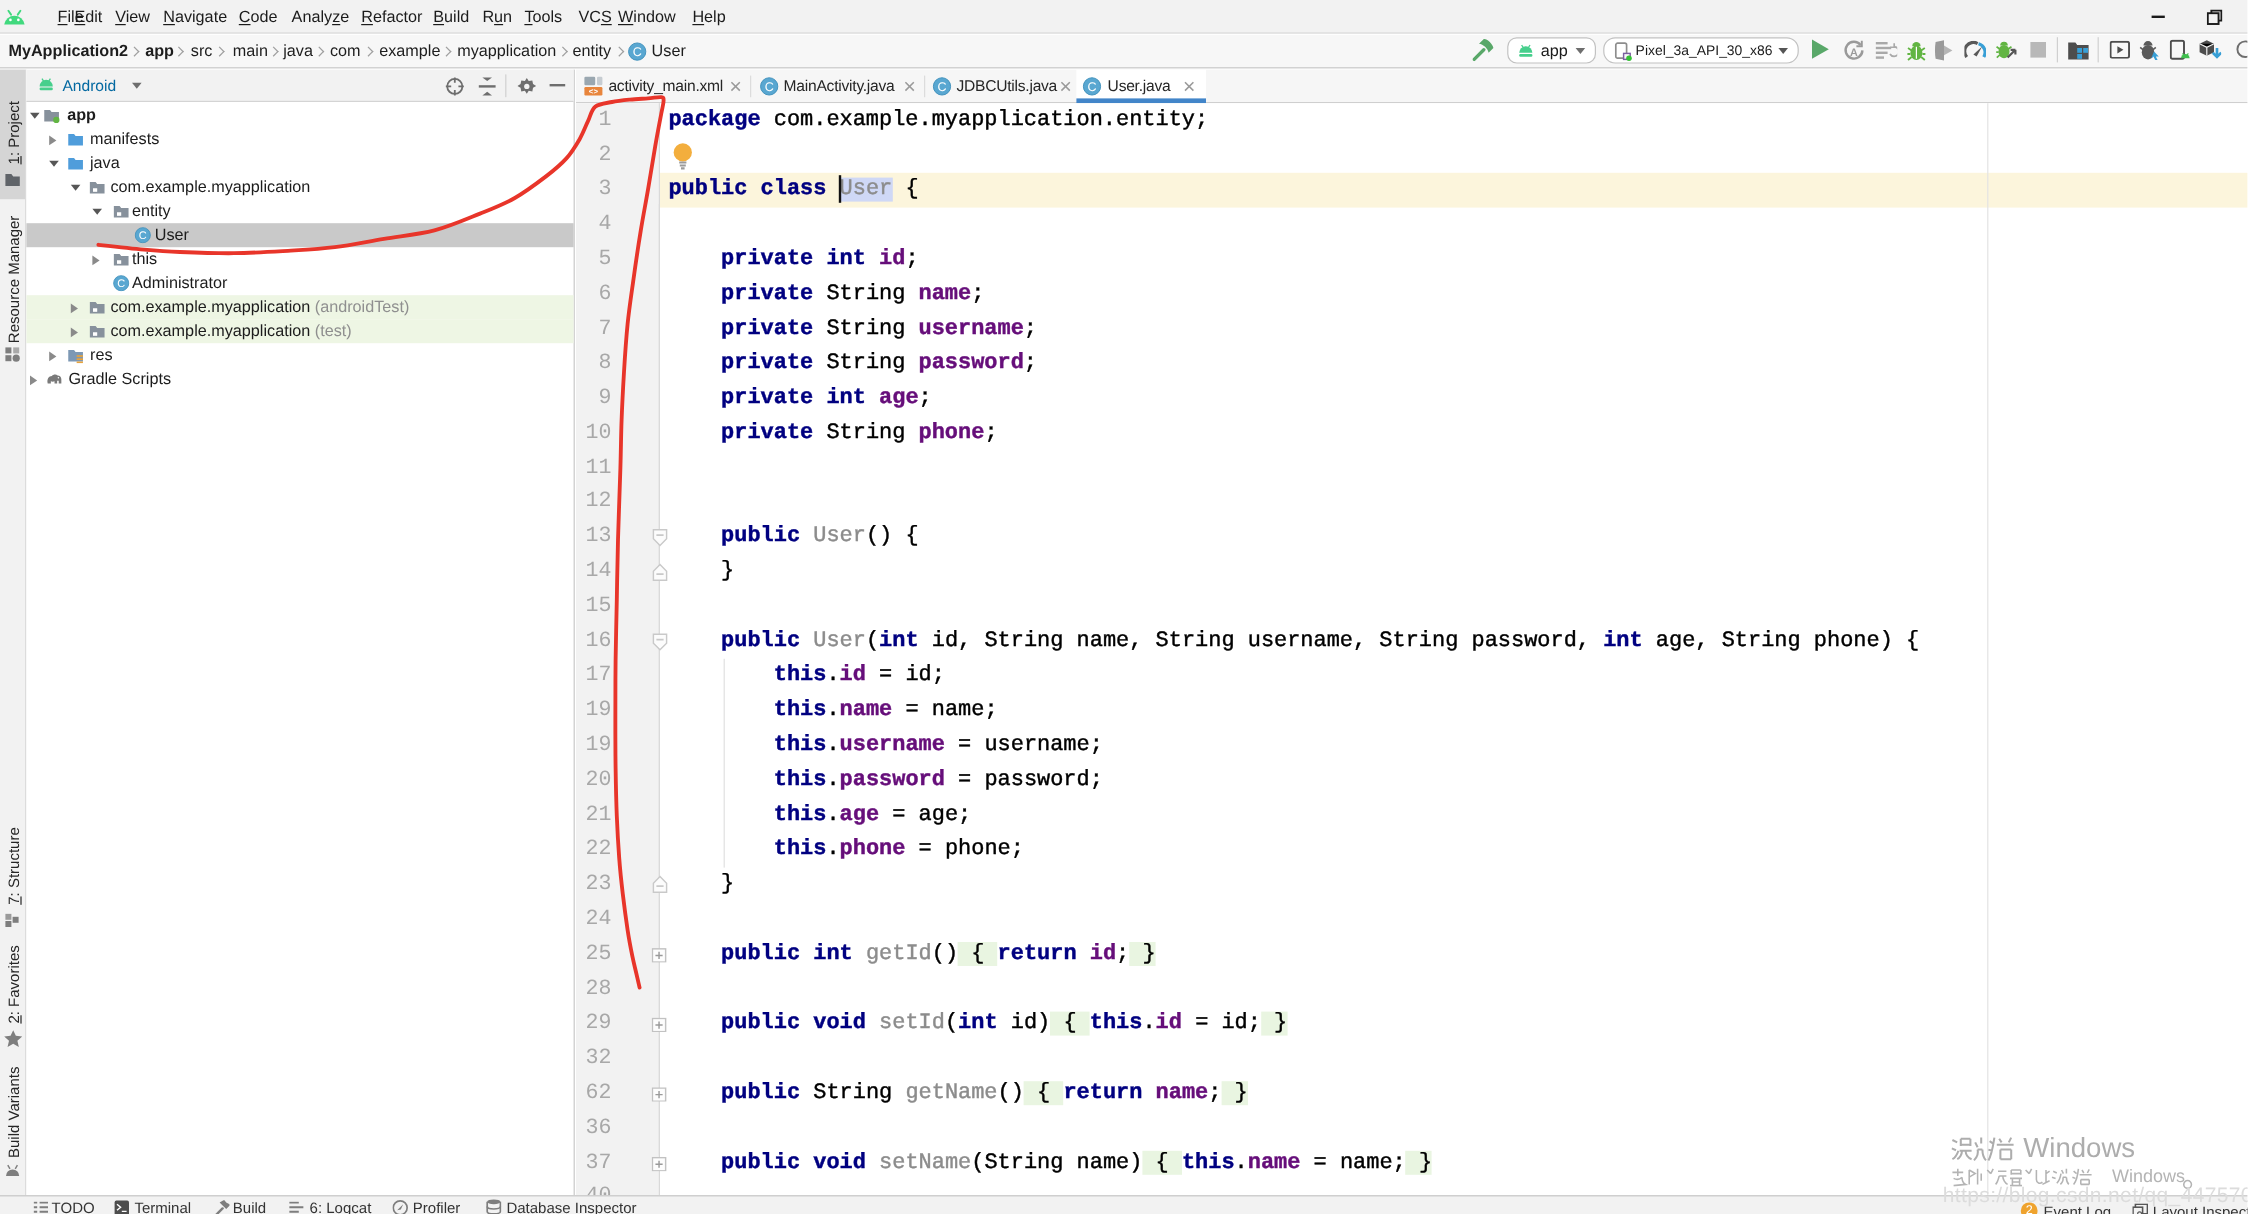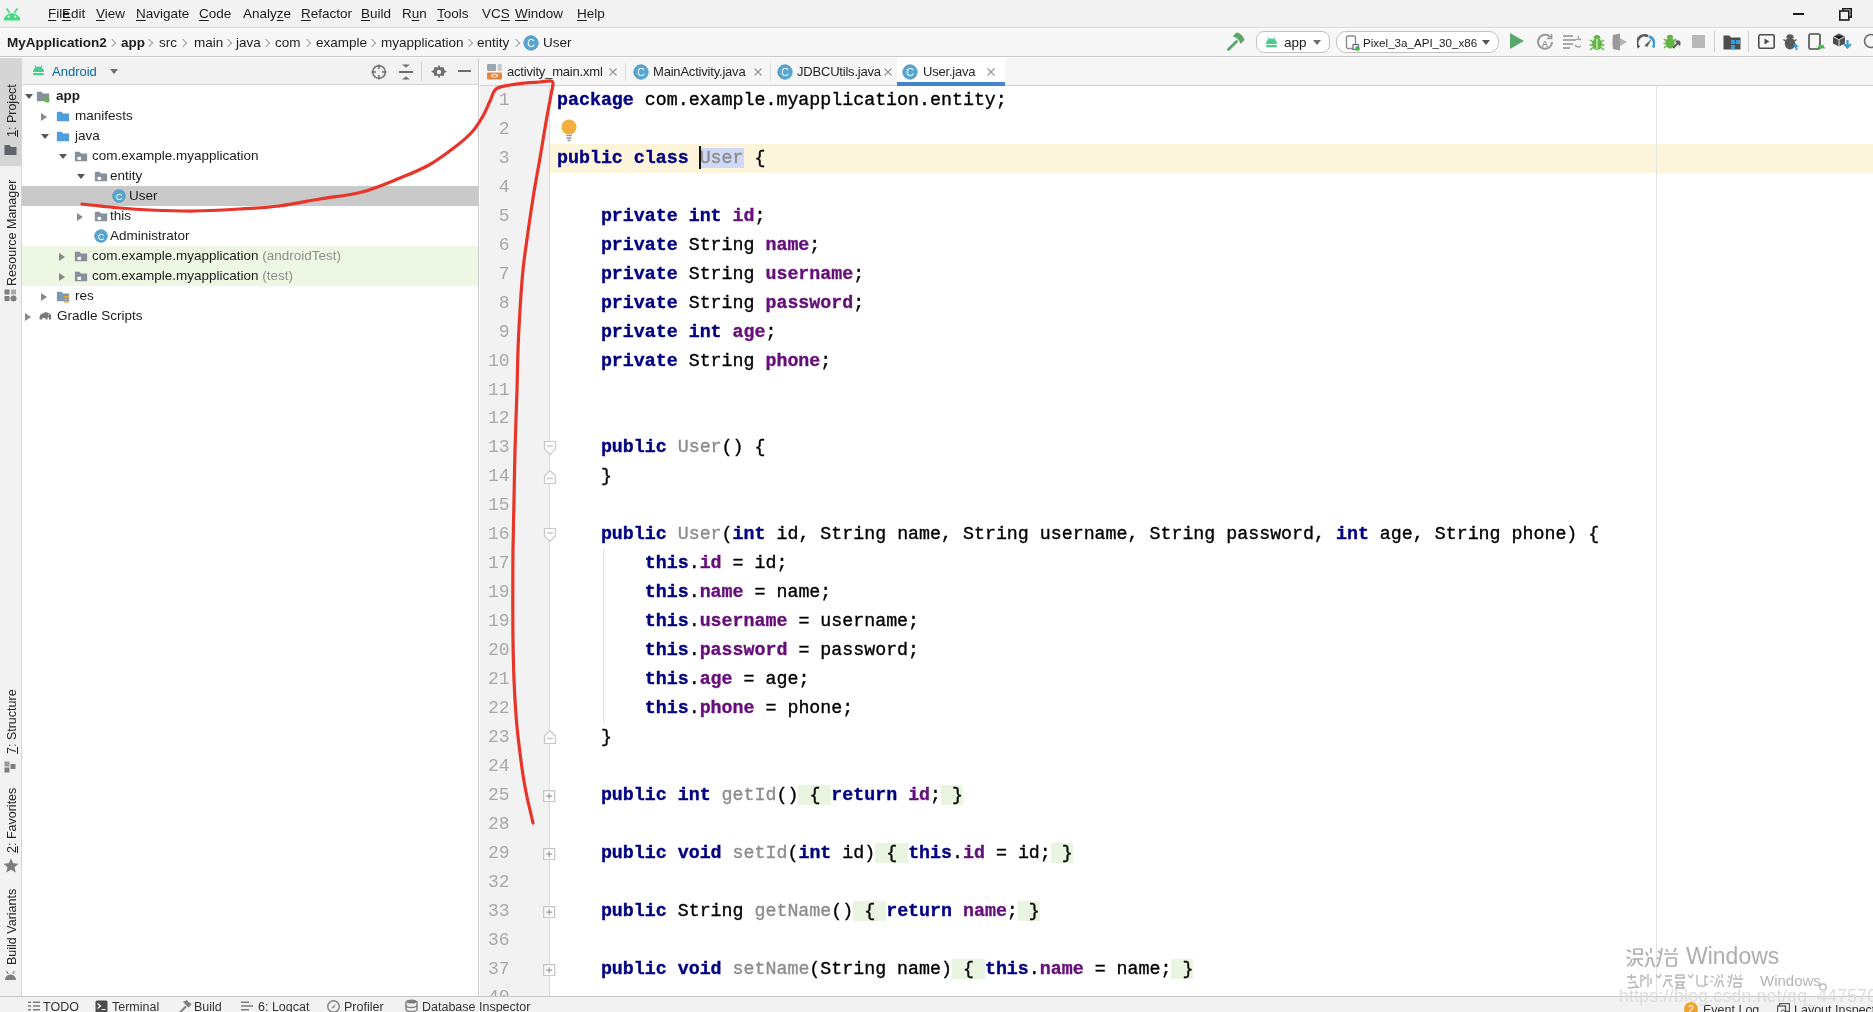--- a/index.html
+++ b/index.html
@@ -429,21 +429,21 @@
       <div class="ln" style="top:521.1px">19</div>
       <div class="ln" style="top:550.05px">20</div>
       <div class="ln" style="top:579.0px">21</div>
       <div class="ln" style="top:607.95px">22</div>
       <div class="ln" style="top:636.9px">23</div>
       <div class="ln" style="top:665.85px">24</div>
       <div class="ln" style="top:694.8px">25</div>
       <div class="ln" style="top:723.75px">28</div>
       <div class="ln" style="top:752.7px">29</div>
       <div class="ln" style="top:781.65px">32</div>
-      <div class="ln" style="top:810.6px">33</div>
+      <div class="ln" style="top:810.6px">62</div>
       <div class="ln" style="top:839.55px">36</div>
       <div class="ln" style="top:868.5px">37</div>
       <div class="ln" style="top:897.45px">40</div>
     </div>
   <pre id="code"><span class="k">package</span> com.example.myapplication.entity;
 
 <span class="k">public class</span> <span class="usel">User</span> {
 
     <span class="k">private int</span> <span class="f">id</span>;
     <span class="k">private</span> String <span class="f">name</span>;

